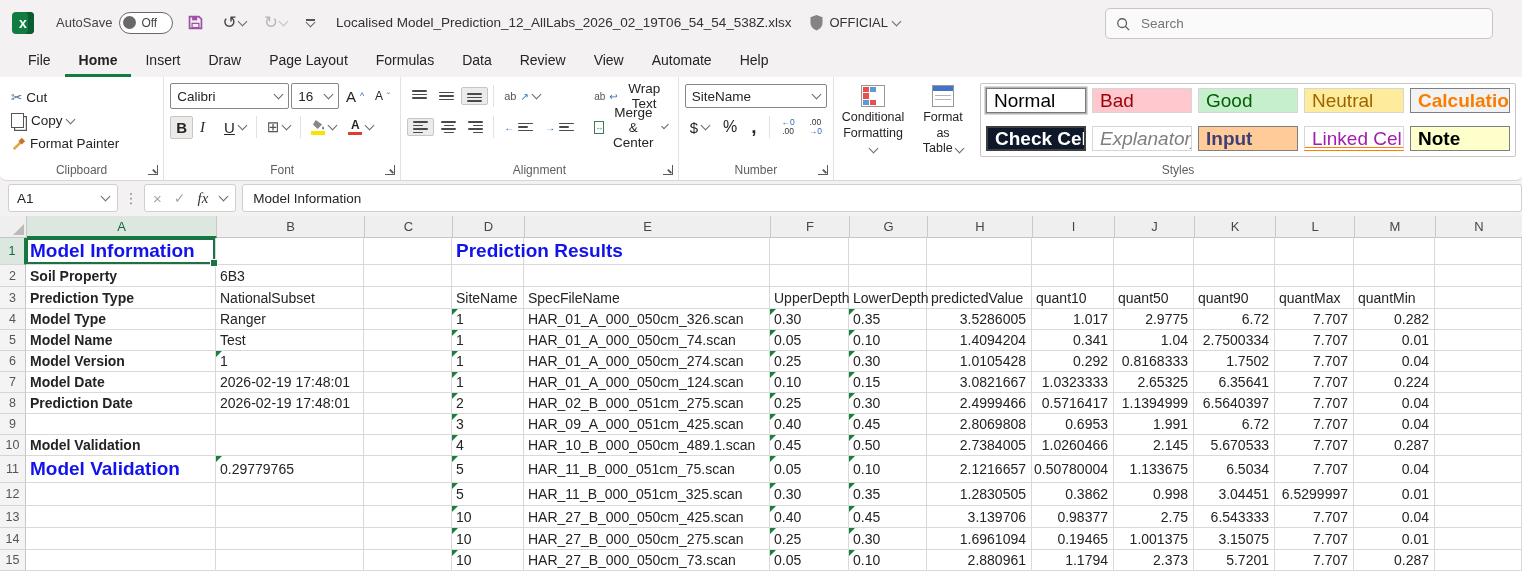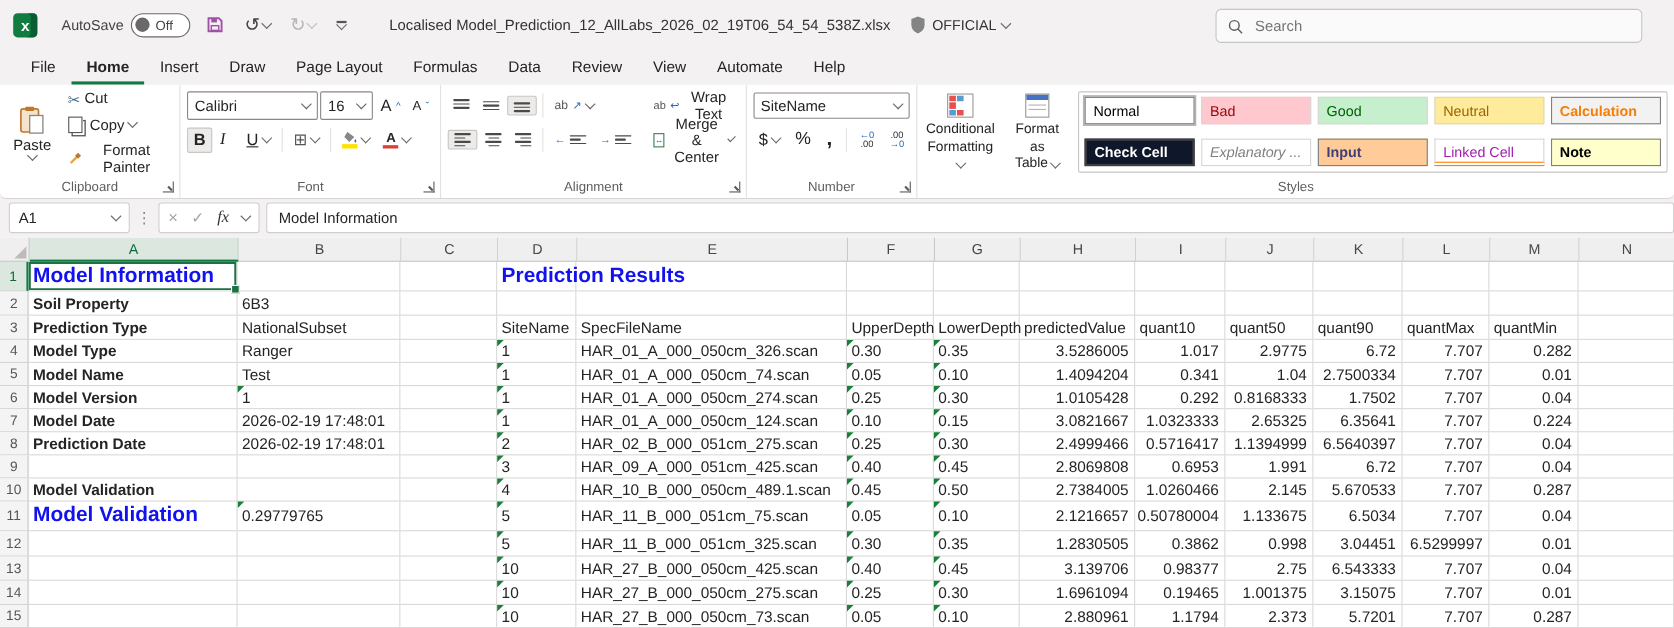--- a/index.html
+++ b/index.html
@@ -11,21 +11,21 @@
   .toggle{width:46px;height:20px;border:1.5px solid #6B6967;border-radius:11px;display:flex;align-items:center;padding:0 3px;gap:5px;background:#fff;}
   .knob{width:13px;height:13px;border-radius:50%;background:#6B6967;}
   .toggle .state{font-size:12px;color:#444;}
   .qat-btn{background:none;border:none;display:flex;align-items:center;gap:2px;cursor:pointer;padding:2px 4px;font-size:17px;color:#444;}
   .qat-btn.disabled{color:#B8B6B4;}
   .chev{width:6px;height:6px;border-right:1.4px solid #6B6967;border-bottom:1.4px solid #6B6967;transform:rotate(45deg);display:inline-block;margin-top:-3px;}
   .chev.dis{border-color:#C2C0BE;}
   .qat-more{display:flex;flex-direction:column;align-items:center;gap:1px;padding:3px 5px;}
   .qat-more .bar{width:9px;height:1.5px;background:#555;}
   .floppy{width:17px;height:17px;}
-  .fname{font-size:13.5px;color:#333;margin-left:24px;white-space:nowrap;}
+  .fname{font-size:13.5px;color:#333;margin-left:6px;white-space:nowrap;}
   .sens{display:flex;align-items:center;gap:5px;margin-left:8px;font-size:13px;color:#333;}
   .shield{width:15px;height:17px;}
   .search{position:absolute;left:1105px;top:8px;width:366px;height:29px;background:#FBFAFA;border:1px solid #C8C6C4;border-radius:5px;display:flex;align-items:center;padding:0 10px;gap:9px;}
   .search input{border:none;outline:none;background:transparent;font-size:13.5px;color:#605E5C;width:280px;font-family:"Liberation Sans",sans-serif;}
   
   .tabs{height:32px;display:flex;align-items:stretch;padding-left:14px;}
   .tab{border:none;background:none;padding:0 14px;font-size:14px;color:#252423;border-bottom:3px solid transparent;cursor:pointer;font-family:"Liberation Sans",sans-serif;}
   .tab.active{font-weight:700;border-bottom-color:#107C41;}
   
   .ribbon{position:absolute;top:77px;left:0;width:1522px;height:103px;background:#fff;border-bottom:1px solid #D8D6D4;border-radius:0 0 6px 6px;display:flex;}
@@ -61,21 +61,21 @@
   .dec2 .blue{color:#2B6BB8;}
   .vsep{width:1px;height:22px;background:#E4E2E0;margin:0 3px;}
   
   .bigbtn{display:flex;flex-direction:column;align-items:center;justify-content:flex-start;width:66px;gap:3px;background:none;border:none;cursor:pointer;font-size:12.5px;color:#252423;line-height:1.25;padding-top:3px;font-family:"Liberation Sans",sans-serif;}
   .cf-icon{width:20px;height:20px;display:grid;grid-template-columns:repeat(3,1fr);grid-template-rows:repeat(3,1fr);gap:1px;border:1px solid #9A9896;padding:1px;background:#fff;}
   .cf-icon b{display:block;}
   .fat-icon{width:20px;height:20px;border:1px solid #9A9896;background:linear-gradient(#4472C4 0 5px,#fff 5px);position:relative;}
   .fat-icon::after{content:"";position:absolute;left:2px;right:2px;top:9px;height:1px;background:#B5B3B1;box-shadow:0 4px 0 #B5B3B1;}
   .gallery{flex:1;overflow:hidden;border:1px solid #C8C6C4;border-radius:2px;margin:1px 0;padding:4px 5px;display:flex;flex-direction:column;justify-content:space-between;background:#fff;}
   .chiprow{display:flex;gap:6px;height:26px;}
-  .chip{width:100px;min-width:100px;height:25px;line-height:24px;padding-left:7px;font-size:13px;border:1px solid #D8D6D4;box-sizing:border-box;white-space:nowrap;overflow:hidden;cursor:pointer;background:#fff;}
+  .chip{width:100px;min-width:100px;height:25px;line-height:24px;padding-left:7px;font-size:19px;border:1px solid #D8D6D4;box-sizing:border-box;white-space:nowrap;overflow:hidden;cursor:pointer;background:#fff;}
   .chip.selected{border:1px solid #7A7A7A;box-shadow:0 0 0 1.5px #B5B3B1;}
   .chip.thick{border:2px solid #3F3F3F;font-weight:700;line-height:22px;}
   .chip.italic{font-style:italic;}
   .chip.underline{border-bottom:4px double #FF8001;}
   .chip.bordered{border:1px solid #7F7F7F;font-weight:700;}
   
   .fbar{position:absolute;top:181px;left:0;width:1522px;height:34px;background:#F3F1F1;display:flex;align-items:center;padding-left:8px;gap:6px;box-sizing:border-box;}
   .namebox{width:92px;height:26px;background:#fff;border:1px solid #D1CFCD;border-radius:3px;display:flex;align-items:center;justify-content:space-between;padding:0 8px;font-size:13.5px;cursor:pointer;}
   .vdots{color:#8A8886;font-size:14px;}
   .fxbox{height:26px;background:#fff;border:1px solid #D1CFCD;border-radius:3px;display:flex;align-items:center;padding:0 8px;gap:12px;}
@@ -161,29 +161,20 @@
       <button class="tab">Data</button>
       <button class="tab">Review</button>
       <button class="tab">View</button>
       <button class="tab">Automate</button>
       <button class="tab">Help</button>
     </div>
 
   <div class="ribbon">
 
     <div class="group" style="width:180px;box-sizing:border-box;">
-      <button class="paste">
-        <svg class="clip" viewBox="0 0 22 26">
-            <rect x="1" y="3" width="16" height="21" rx="2" fill="#F5E3CE" stroke="#C0762C" stroke-width="1.5"></rect>
-            <rect x="5" y="1" width="8" height="4" rx="1" fill="#C0762C"></rect>
-            <rect x="9" y="9" width="12" height="16" fill="#fff" stroke="#8A8886" stroke-width="1.2"></rect>
-          </svg>
-        <span>Paste</span>
-        <span class="chev"></span>
-      </button>
       <div class="cols" style="justify-content:center;gap:4px;">
         <button class="rb">
             <span style="color:#4A6B8A">✂</span>
             <span>Cut</span>
           </button>
         <button class="rb">
             <span style="width:11px;height:13px;border:1.2px solid #555;box-shadow:3px 3px 0 -1.2px #fff,3px 3px 0 0 #555;display:inline-block;margin-right:3px;"></span>
             <span>Copy</span>
             <span class="chev"></span>
           </button>

